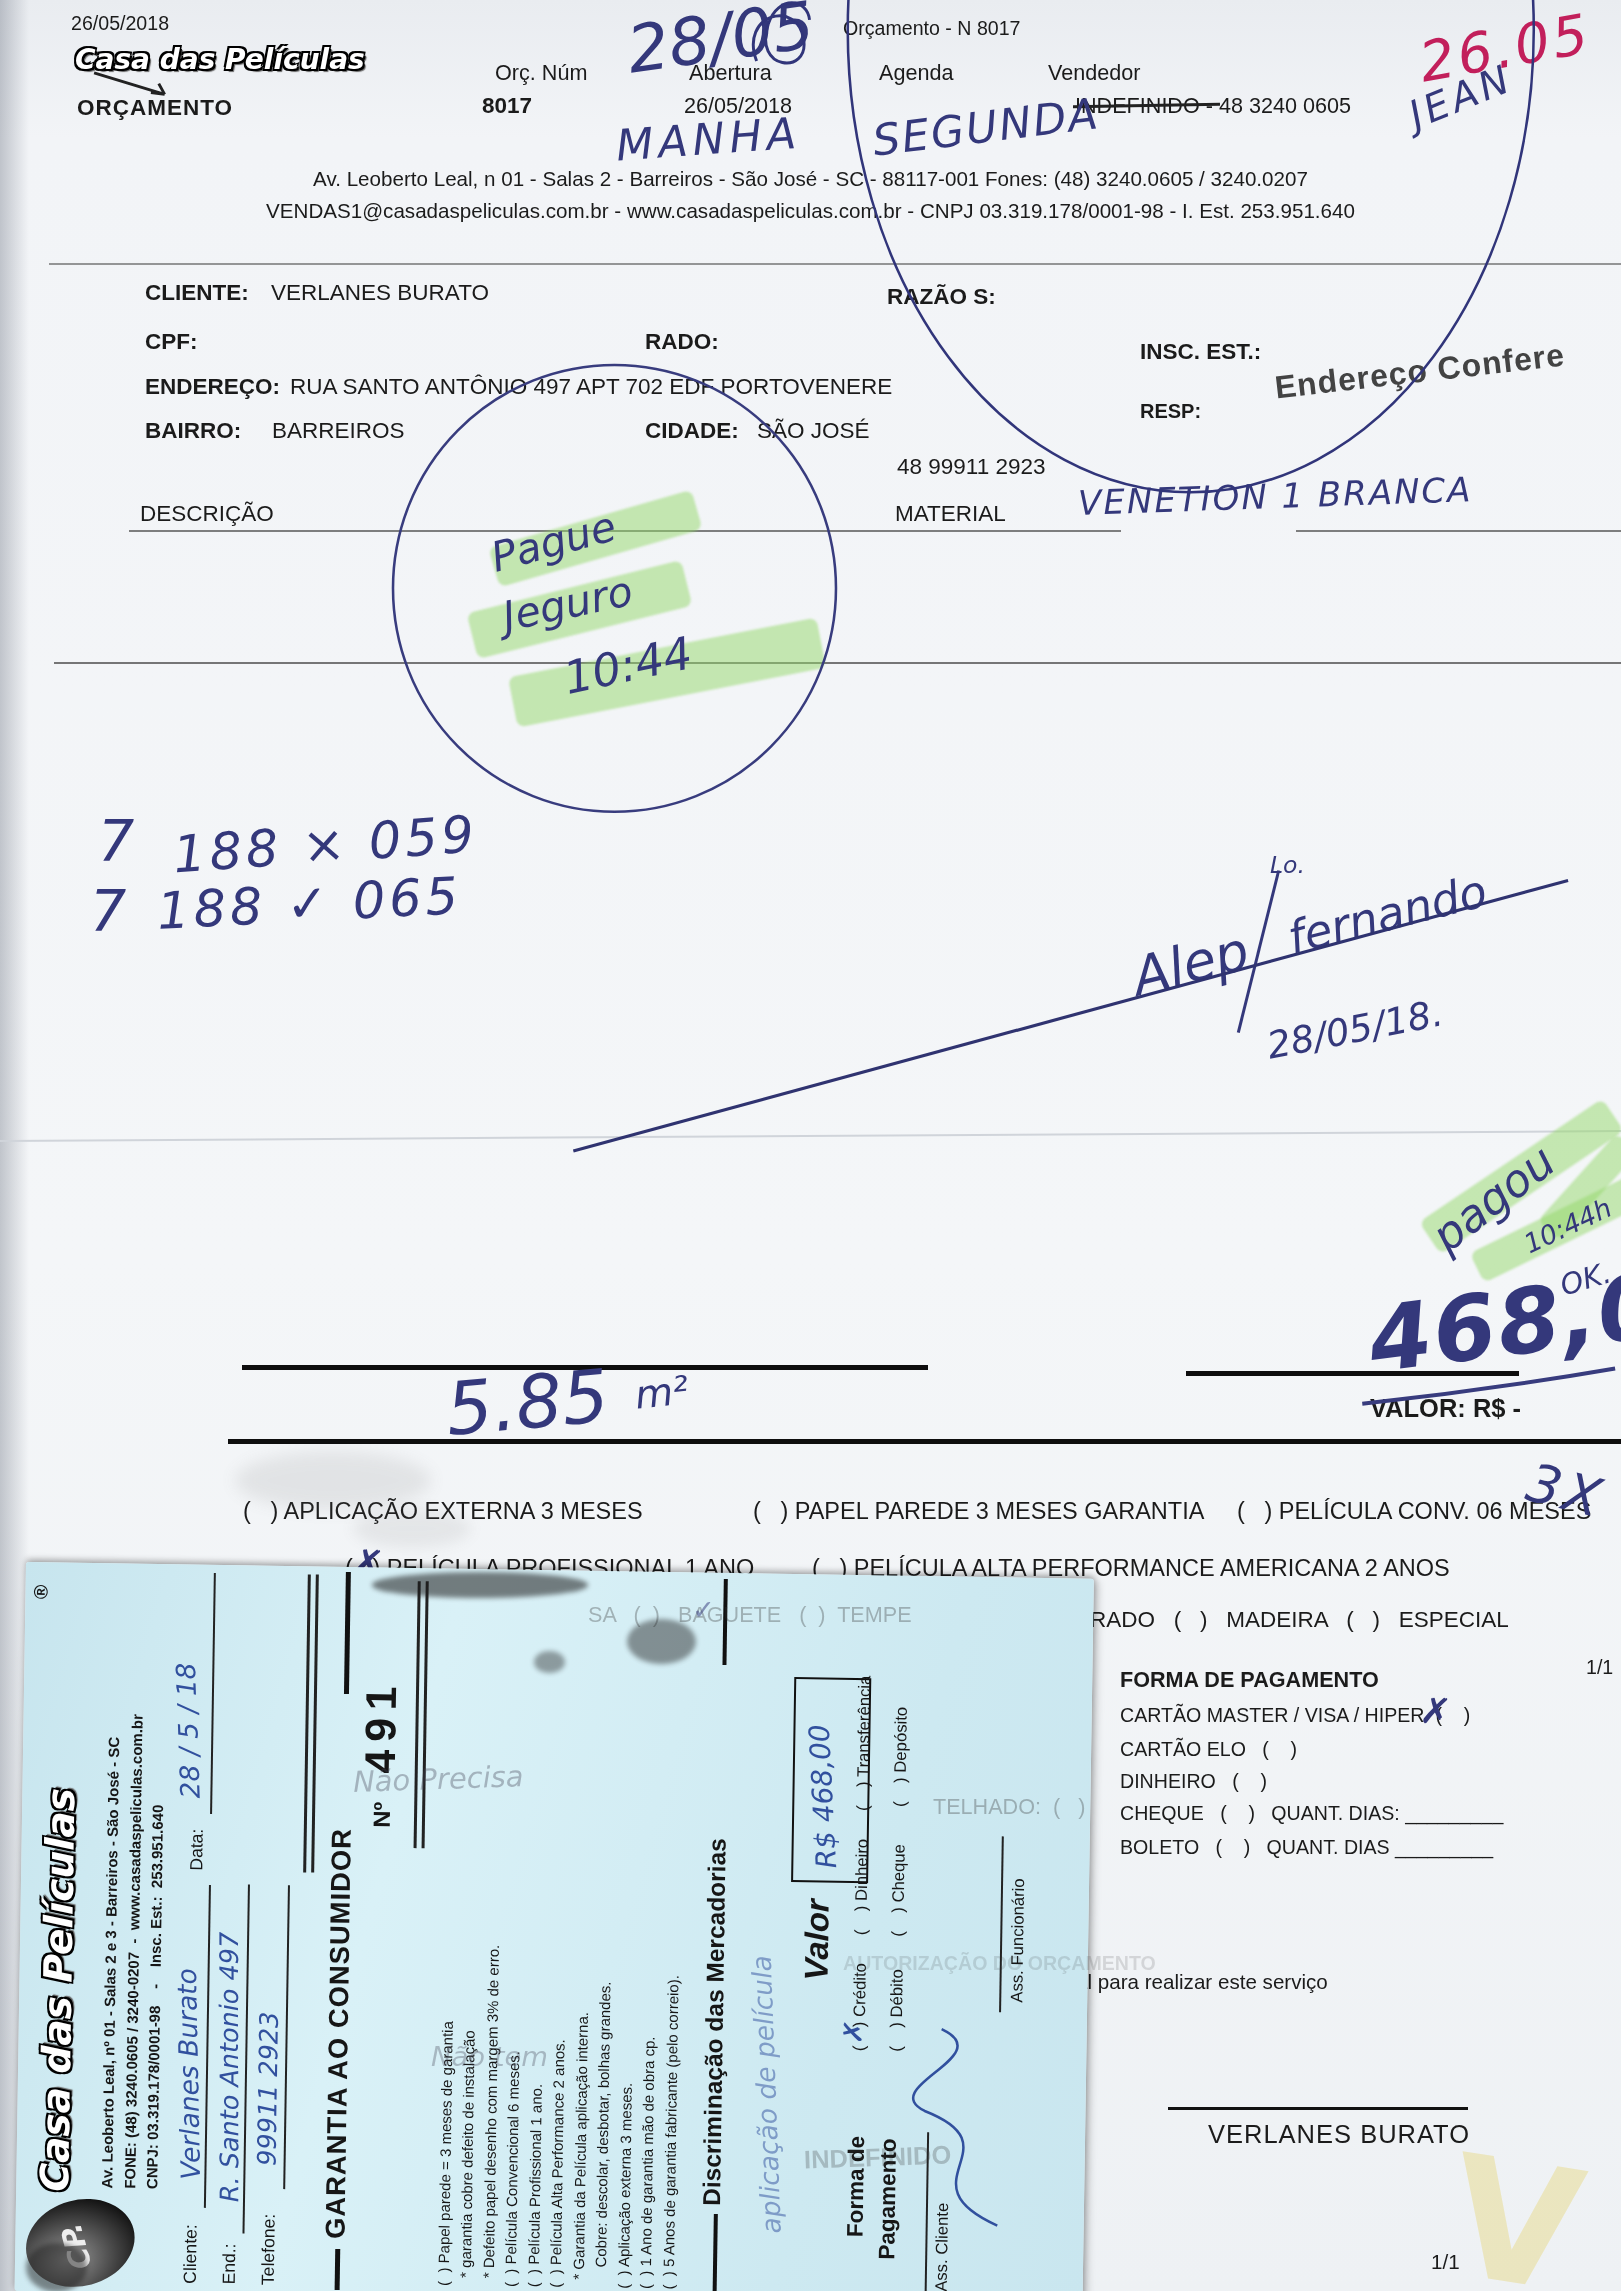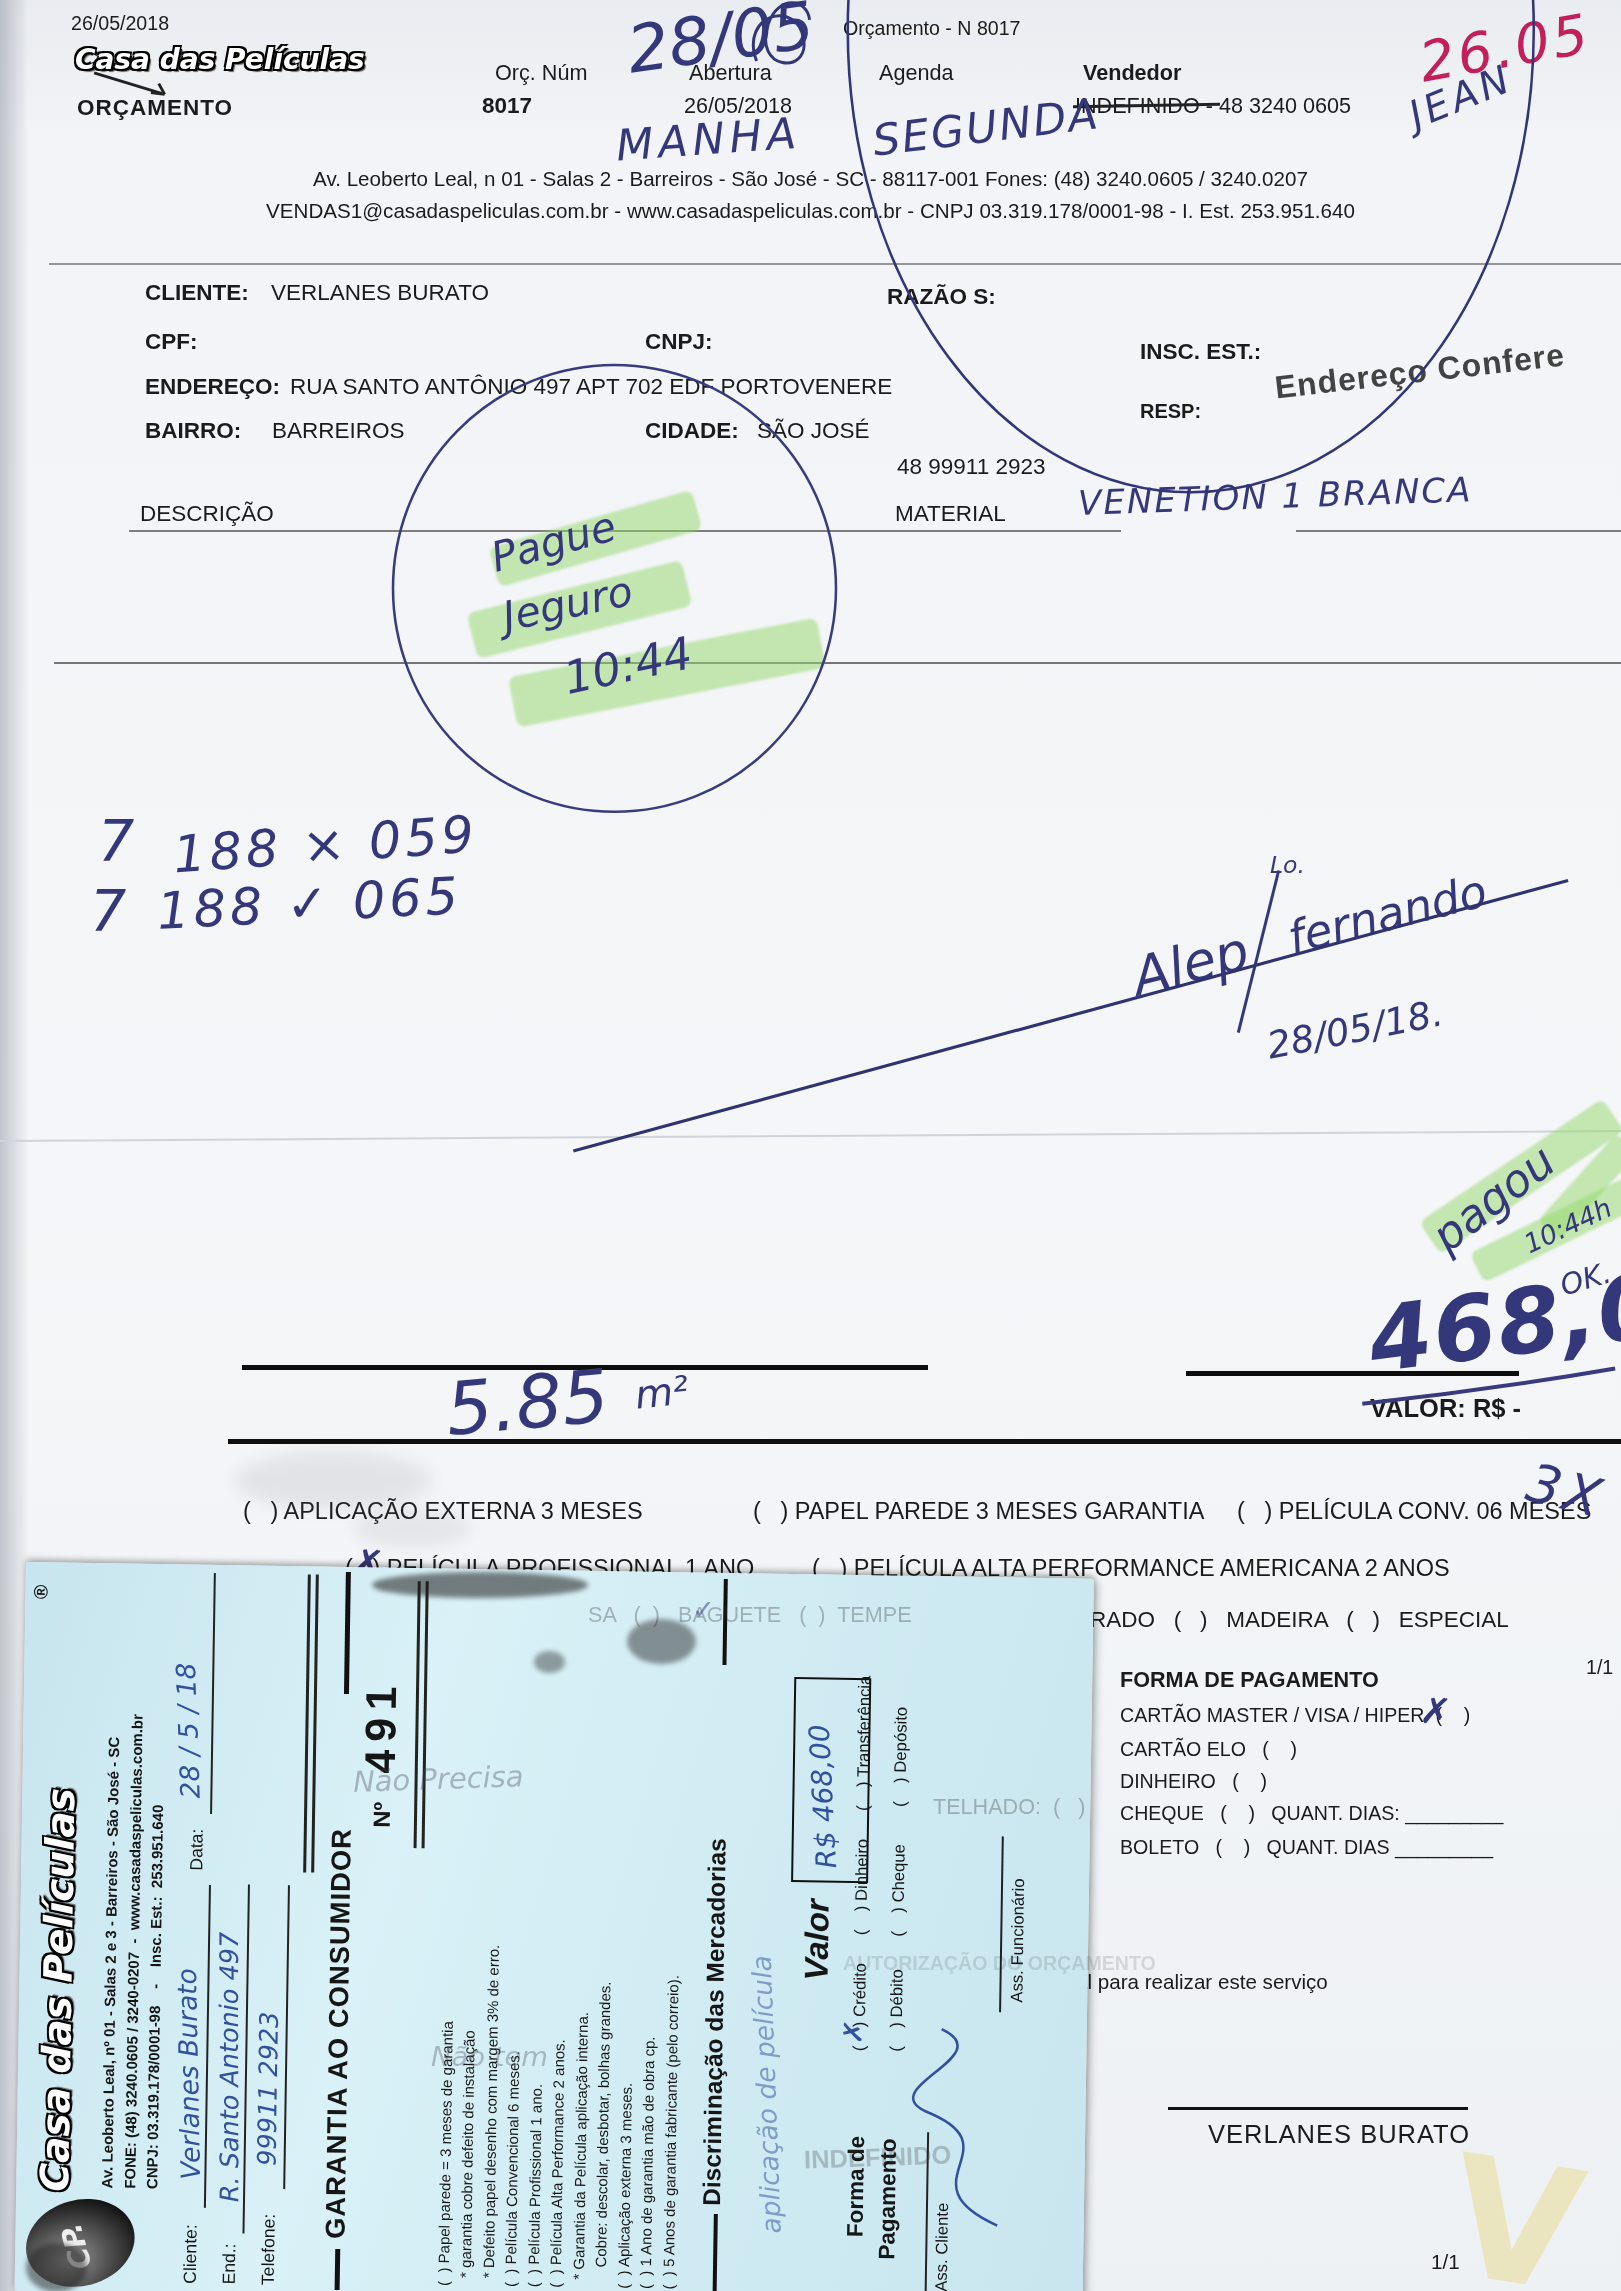--- a/index.html
+++ b/index.html
@@ -35,32 +35,32 @@
 
   <div class="abs print" style="left:71px;top:11.8px;font-size:19.6px;">26/05/2018</div>
   <div class="abs print" style="left:843px;top:7.8px;font-size:19.6px;margin-top:9px;">Orçamento - N 8017</div>
   <div class="abs logo-big" style="left:75px;top:43px;font-size:28px;">Casa das Películas</div>
   <div class="abs print b" style="left:77px;top:95px;font-size:22.5px;letter-spacing:1px;">ORÇAMENTO</div>
   <div class="abs print" style="left:495px;top:60px;font-size:21.6px;">Orç. Núm</div>
   <div class="abs print b" style="left:482px;top:93px;font-size:22.5px;">8017</div>
   <div class="abs print" style="left:689px;top:60px;font-size:21.6px;">Abertura</div>
   <div class="abs print" style="left:684px;top:93px;font-size:21.6px;">26/05/2018</div>
   <div class="abs print" style="left:879px;top:60px;font-size:21.6px;">Agenda</div>
-  <div class="abs print" style="left:1083px;top:60px;font-size:21.6px;font-weight:bold;">Vendedor</div>
+  <div class="abs print" style="left:1048px;top:60px;font-size:21.6px;">Vendedor</div>
   <div class="abs print" style="left:1075px;top:93px;font-size:21.6px;">INDEFINIDO - 48 3240 0605</div>
   <div class="abs" style="left:1073px;top:104px;width:147px;height:2.5px;background:#222;transform:rotate(-1deg);"></div>
   <div class="abs print" style="left:0;top:167px;width:1621px;text-align:center;font-size:20.6px;">Av. Leoberto Leal, n 01 - Salas 2 - Barreiros - São José - SC - 88117-001 Fones: (48) 3240.0605 / 3240.0207</div>
   <div class="abs print" style="left:0;top:199px;width:1621px;text-align:center;font-size:20.6px;">VENDAS1@casadaspeliculas.com.br - www.casadaspeliculas.com.br - CNPJ 03.319.178/0001-98 - I. Est. 253.951.640</div>
   <div class="abs rule" style="left:49px;top:263px;width:1572px;opacity:.6;"></div>
 
   <div class="abs print b" style="left:145px;top:280px;font-size:22.5px;">CLIENTE:</div>
   <div class="abs print" style="left:271px;top:280px;font-size:22.5px;">VERLANES BURATO</div>
   <div class="abs print b" style="left:887px;top:284px;font-size:22.5px;">RAZÃO S:</div>
   <div class="abs print b" style="left:145px;top:329px;font-size:22.5px;">CPF:</div>
-  <div class="abs print b" style="left:645px;top:329px;font-size:22.5px;">CNPJ:</div>
+  <div class="abs print b" style="left:645px;top:329px;font-size:22.5px;">RADO:</div>
   <div class="abs print b" style="left:1140px;top:339px;font-size:22.5px;">INSC. EST.:</div>
   <div class="abs print b" style="left:145px;top:374px;font-size:22.5px;">ENDEREÇO:</div>
   <div class="abs print" style="left:290px;top:374px;font-size:22.5px;">RUA SANTO ANTÔNIO 497 APT 702 EDF PORTOVENERE</div>
   <div class="abs print b" style="left:1274px;top:353px;font-size:32px;color:#2b2b2b;transform:rotate(-6.5deg);opacity:.88;letter-spacing:1px;">Endereço Confere</div>
   <div class="abs print b" style="left:145px;top:418px;font-size:22.5px;">BAIRRO:</div>
   <div class="abs print" style="left:272px;top:418px;font-size:22.5px;">BARREIROS</div>
   <div class="abs print b" style="left:645px;top:418px;font-size:22.5px;">CIDADE:</div>
   <div class="abs print" style="left:757px;top:418px;font-size:22.5px;text-align:right;">SÃO JOSÉ</div>
   <div class="abs print b" style="left:1140px;top:400px;font-size:20px;">RESP:</div>
   <div class="abs print" style="left:897px;top:454px;font-size:22.5px;">48 99911 2923</div>

